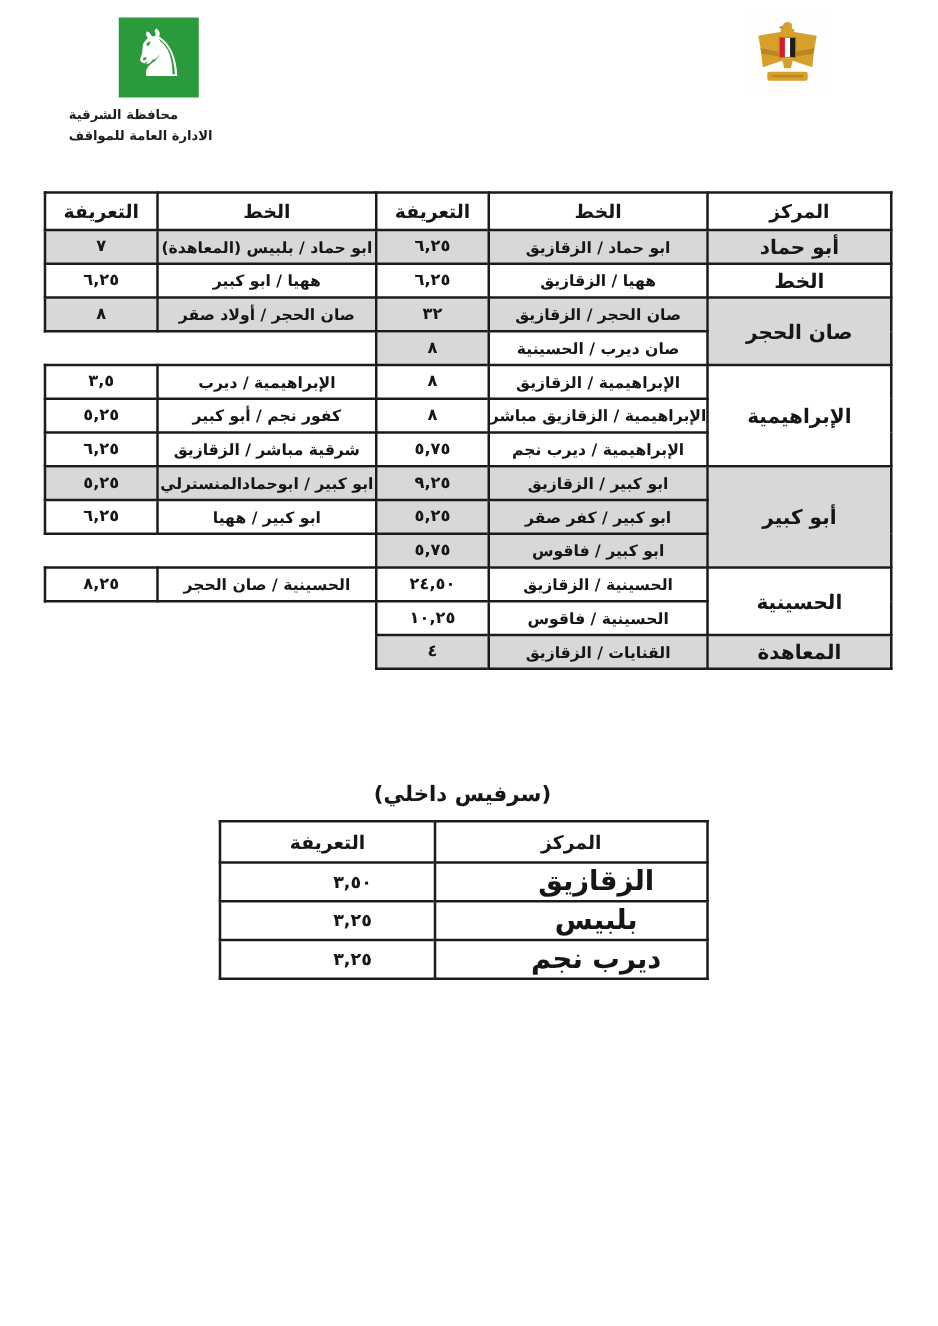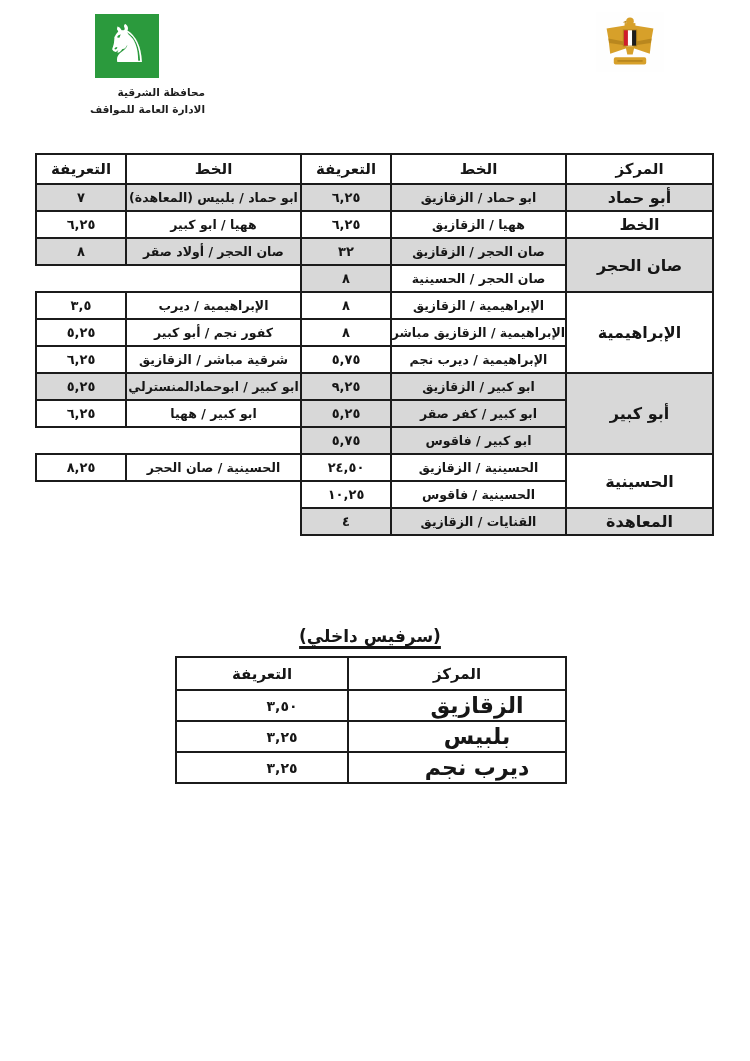--- a/index.html
+++ b/index.html
@@ -19,21 +19,21 @@
     width:64px; height:64px;
     background:var(--green,#2b9a3d);
     display:flex; align-items:center; justify-content:center;
   }
   .knight {
     color:#ffffff; font-size:52px; line-height:1;
     transform:translateY(-2px);
   }
   .org {
     position:absolute; left:55px; top:84px; width:150px;
-    text-align:right; direction:rtl;
+    text-align:left; direction:rtl;
     font-size:10.5px; font-weight:bold; line-height:17px;
     color:#1d1d1d;
   }
 
   
   .emblem {
     position:absolute; left:596px; top:12px;
     width:68px; height:60px;
     display:flex; align-items:center; justify-content:center;
     background:#fefefe;
@@ -63,21 +63,20 @@
   .main td.center { font-size:16px; font-weight:bold;margin-top:11px; }
   .main td.line   { font-size:12.5px; font-weight:bold;margin-left:48px; }
   .main td.num    { font-size:13px; font-weight:bold; }
 
   .svc-title {
     position:absolute; left:175px; top:626px; width:390px;
     text-align:center; direction:rtl;
     font-size:17px; font-weight:bold;
   }
   .svc-title span {
-    text-decoration:underline;
     text-decoration-thickness:2.5px;
     text-underline-offset:4px;
     margin-top:29px;
   }
   .svc {
     position:absolute; left:175px; top:656px; width:390px;
     direction:rtl;
   }
   .svc th { height:33px; font-size:15px; font-weight:bold; background:#fff; }
   .svc td { height:31px;padding-left:40px; }
@@ -147,21 +146,21 @@
       <td class="num">٦,٢٥</td>
     </tr>
     <tr>
       <td class="center shade" rowspan="2">صان الحجر</td>
       <td class="line shade">صان الحجر / الزقازيق</td>
       <td class="num shade">٣٢</td>
       <td class="line shade">صان الحجر / أولاد صقر</td>
       <td class="num shade">٨</td>
     </tr>
     <tr>
-      <td class="line">صان الحجر / الحسينية</td>
+      <td class="line">صان ديرب / الحسينية</td>
       <td class="num shade">٨</td>
       <td class="gap" colspan="2"></td>
     </tr>
     <tr>
       <td class="center" rowspan="3">الإبراهيمية</td>
       <td class="line">الإبراهيمية / الزقازيق</td>
       <td class="num">٨</td>
       <td class="line">الإبراهيمية / ديرب</td>
       <td class="num">٣,٥</td>
     </tr>

